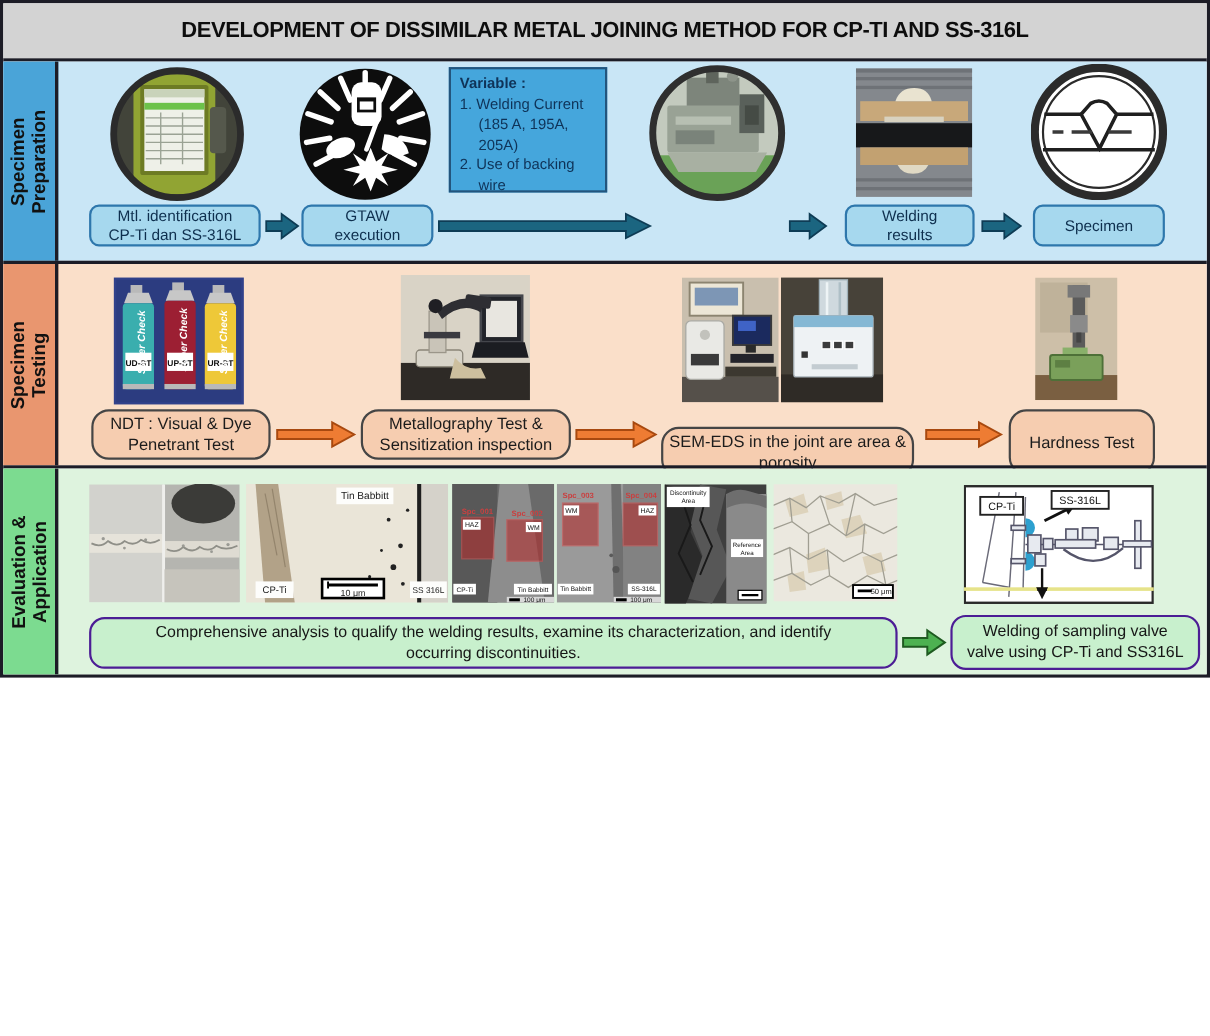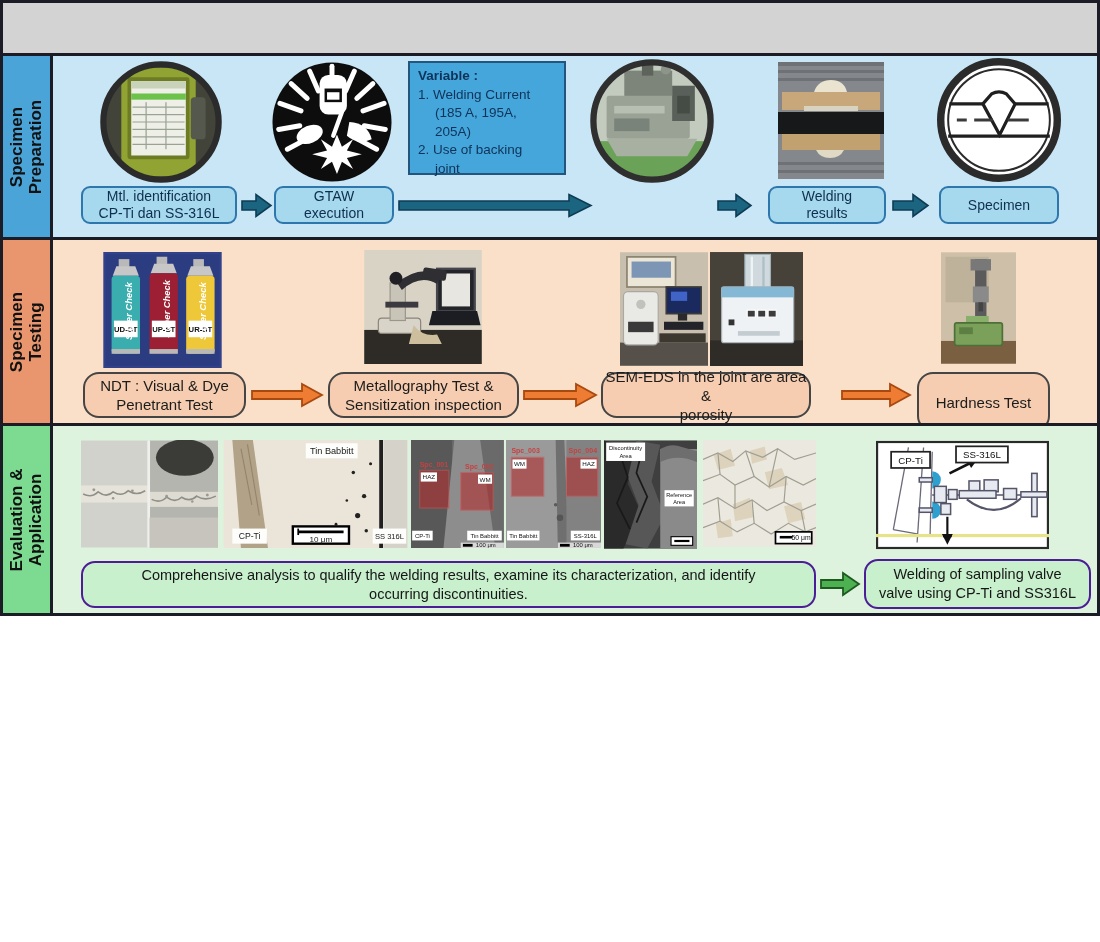--- a/index.html
+++ b/index.html
@@ -32,20 +32,21 @@
   svg{display:block;}
   svg text{font-family:"Liberation Sans",sans-serif;}
 </style>
 </head>
 <body>
 
 <div class="canvas">
 <div class="figure">
 
   <div class="titlebar">
+    <div class="tl">DEVELOPMENT OF DISSIMILAR METAL JOINING METHOD FOR CP-TI AND SS-316L</div>
   </div>
   <div class="hdiv" style="top:50px"></div>
 
   <div class="row" style="top:53px;height:181px;background:#c9e6f6">
     <div class="rowlabel" style="background:#4aa4d8">
       <div class="vtext">
         <div>Specimen</div>
         <div>Preparation</div>
       </div>
     </div>
@@ -100,27 +101,27 @@
         <rect x="40" y="12" width="22" height="32" rx="7" fill="#ffffff"></rect>
         <rect x="44" y="23" width="14" height="11" fill="#0d0d0d"></rect>
         <rect x="46" y="26" width="10" height="6" fill="#ffffff"></rect>
         <path d="M58 42 L51 61" stroke="#ffffff" stroke-width="3.5" stroke-linecap="round"></path>
         <ellipse cx="32" cy="60" rx="11" ry="7" fill="#ffffff" transform="rotate(-22 32 60)"></ellipse>
         <path d="M64 50 q15 1 18 14 q-11 5 -20 -3 z" fill="#ffffff"></path>
         <polygon fill="#ffffff" points="54,60 58,70 67,64 62,73 74,76 62,79 67,88 58,82 54,92 50,82 41,88 46,79 34,76 46,73 41,64 50,70"></polygon>
       </svg>
     </div>
 
-    <div class="varbox" style="left:405px;top:5px;width:158px;height:114px">
+    <div class="varbox" style="left:405px;top:5px;width:144px;height:114px">
       <div class="vh">Variable :</div>
       <div>1. Welding Current</div>
       <div class="cont">(185 A, 195A,</div>
       <div class="cont">205A)</div>
       <div>2. Use of backing</div>
-      <div class="cont">joint</div>
+      <div class="cont">wire</div>
     </div>
 
     <div class="photo" style="left:586px;top:2px;width:126px;height:126px">
       <svg width="126" height="126" viewBox="0 0 100 100">
         <defs>
               <clipPath id="c2">
                 <circle cx="50" cy="50" r="46"></circle>
               </clipPath>
             </defs>
         <circle cx="50" cy="50" r="48" fill="#2f2f2f"></circle>
@@ -325,21 +326,21 @@
     <svg class="arrow" style="left:247px;top:141px" width="74" height="28" viewBox="0 0 74 28" preserveAspectRatio="none">
       <path d="M2 10 H52 V3 L72 14 L52 25 V18 H2 Z" fill="#ee7c33" stroke="#a8490f" stroke-width="1.8"></path>
         </svg>
     <div class="stepbox s2box" style="left:325px;top:132px;width:191px;height:46px">
       <div>Metallography Test &amp;</div>
       <div>Sensitization inspection</div>
     </div>
     <svg class="arrow" style="left:519px;top:141px" width="76" height="28" viewBox="0 0 76 28" preserveAspectRatio="none">
       <path d="M2 10 H54 V3 L74 14 L54 25 V18 H2 Z" fill="#ee7c33" stroke="#a8490f" stroke-width="1.8"></path>
         </svg>
-    <div class="stepbox s2box" style="left:598px;top:132px;width:210px;height:46px">
+    <div class="stepbox s2box" style="left:598px;top:148px;width:230px;height:46px">
       <div>SEM-EDS in the joint are area &amp;</div>
       <div>porosity</div>
     </div>
     <svg class="arrow" style="left:837px;top:141px" width="72" height="28" viewBox="0 0 72 28" preserveAspectRatio="none">
       <path d="M2 10 H50 V3 L70 14 L50 25 V18 H2 Z" fill="#ee7c33" stroke="#a8490f" stroke-width="1.8"></path>
         </svg>
     <div class="stepbox s2box" style="left:914px;top:132px;width:133px;height:60px">
       <div>Hardness Test</div>
     </div>
   </div>

